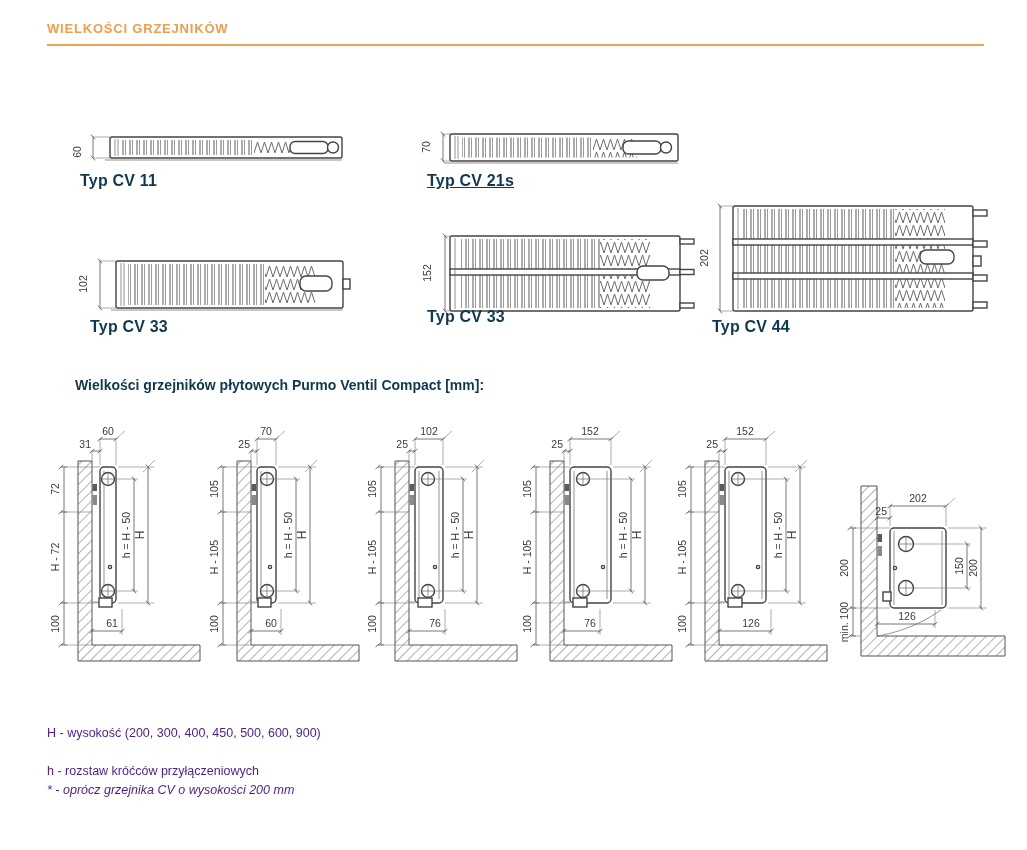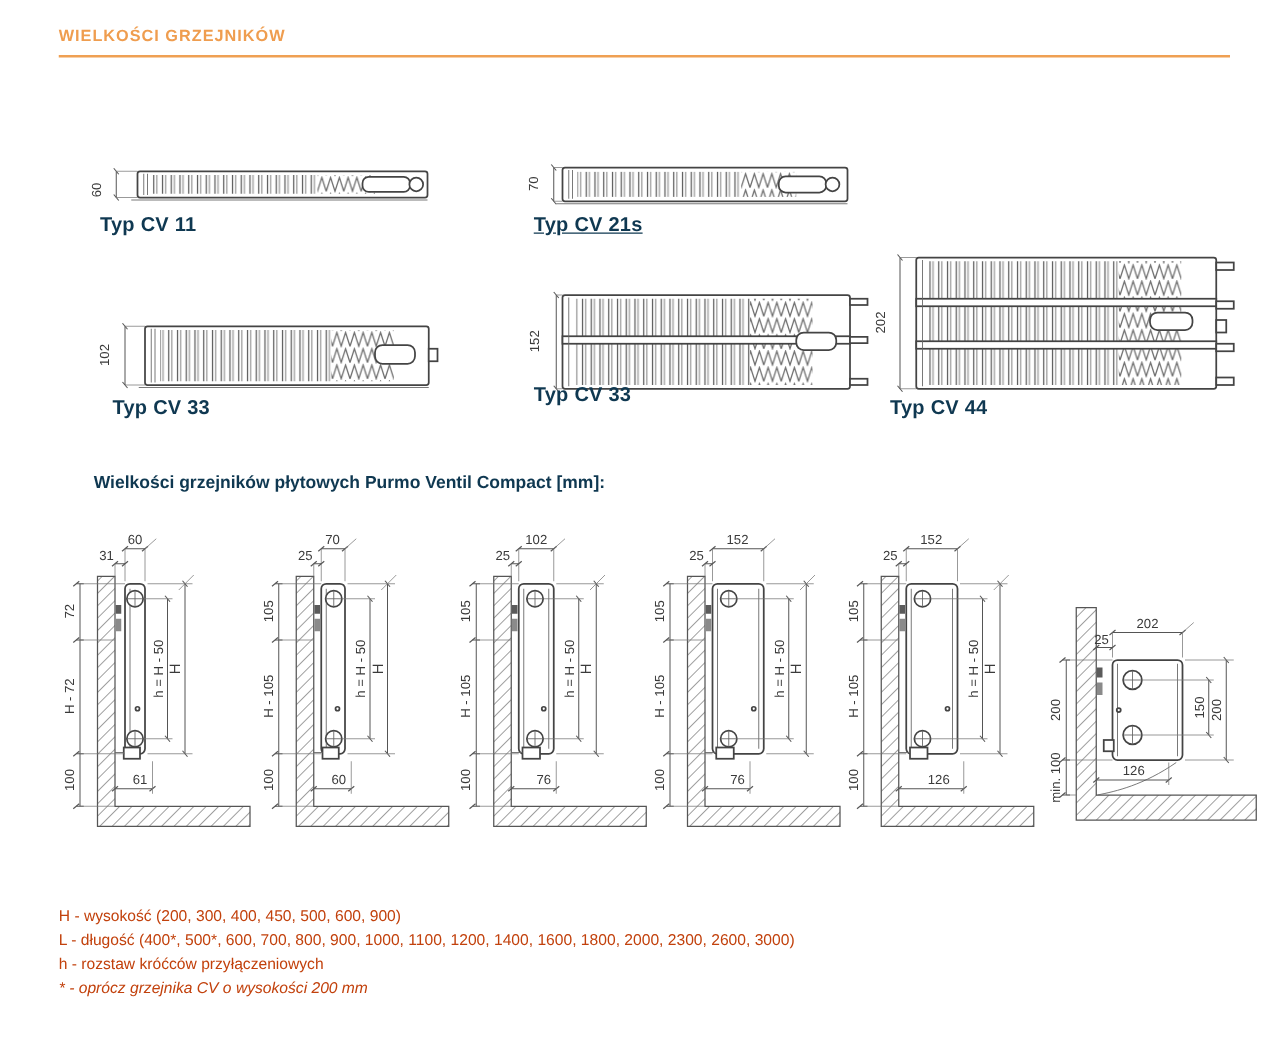--- a/index.html
+++ b/index.html
@@ -4,21 +4,21 @@
 <style>
   html,body{margin:0;padding:0;background:#e8e8e8;}
   #page{position:relative;width:1027px;height:850px;background:#ffffff;
         font-family:"Liberation Sans",sans-serif;overflow:hidden;}
   .abs{position:absolute;}
   svg{overflow:visible;display:block;}
   .page-title{color:#ef9d4f;font-size:13px;font-weight:bold;letter-spacing:.8px;}
   .rule{height:2px;background:#efa053;}
   .typ-label{color:#0f3851;font-size:16px;font-weight:bold;letter-spacing:.2px;}
   .section-heading{color:#0f3851;font-size:14px;font-weight:bold;}
-  .legend-line{color:#c2410c;font-size:12.5px;}
+  .legend-line{color:#4c1d95;font-size:12.5px;}
   text.dim{font-family:"Liberation Sans",sans-serif;font-size:10.5px;fill:#3a3a3a;}
   text.dimH{font-family:"Liberation Sans",sans-serif;font-size:12px;fill:#3a3a3a;}
   .obj{stroke:#444;stroke-width:1.4;fill:#fff;}
   .thin{stroke:#666;stroke-width:.7;fill:none;}
   .dimln{stroke:#555;stroke-width:.8;fill:none;}
   .extln{stroke:#777;stroke-width:.6;fill:none;}
   .hatched{fill:url(#hatch);stroke:#555;stroke-width:1;}
 </style>
 </head>
 <body>
@@ -464,17 +464,16 @@
     <text class="dim" x="73" y="52" text-anchor="middle">202</text>
     <text class="dim" x="42" y="65" text-anchor="end">25</text>
     <text class="dim" transform="rotate(-90 118 116)" x="118" y="116" text-anchor="middle">150</text>
     <text class="dim" transform="rotate(-90 132 118)" x="132" y="118" text-anchor="middle">200</text>
     <text class="dim" x="62" y="170" text-anchor="middle">126</text>
     <text class="dim" transform="rotate(-90 3 118)" x="3" y="118" text-anchor="middle">200</text>
     <text class="dim" transform="rotate(-90 3 172)" x="3" y="172" text-anchor="middle">min. 100</text>
   </svg>
 
   <div class="abs legend-line" style="left:47px;top:726px;">H - wysokość (200, 300, 400, 450, 500, 600, 900)</div>
-  <div class="abs legend-line" style="left:47px;top:745px;">L - długość (400*, 500*, 600, 700, 800, 900, 1000, 1100, 1200, 1400, 1600, 1800, 2000, 2300, 2600, 3000)</div>
   <div class="abs legend-line" style="left:47px;top:764px;">h - rozstaw króćców przyłączeniowych</div>
   <div class="abs legend-line" style="left:47px;top:783px;font-style:italic;">* - oprócz grzejnika CV o wysokości 200 mm</div>
 
 </div>
 
 </body></html>

